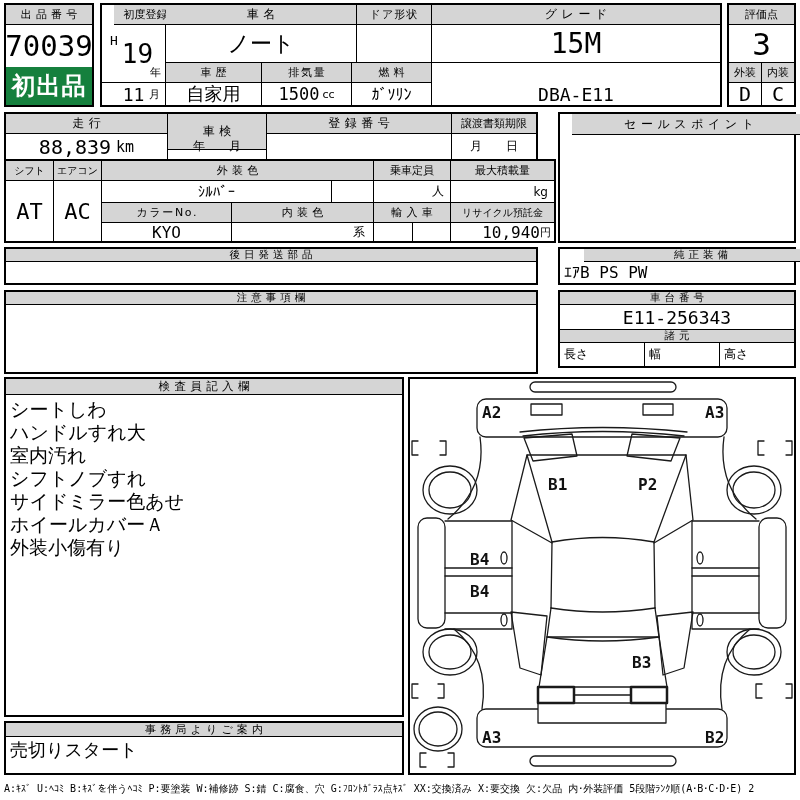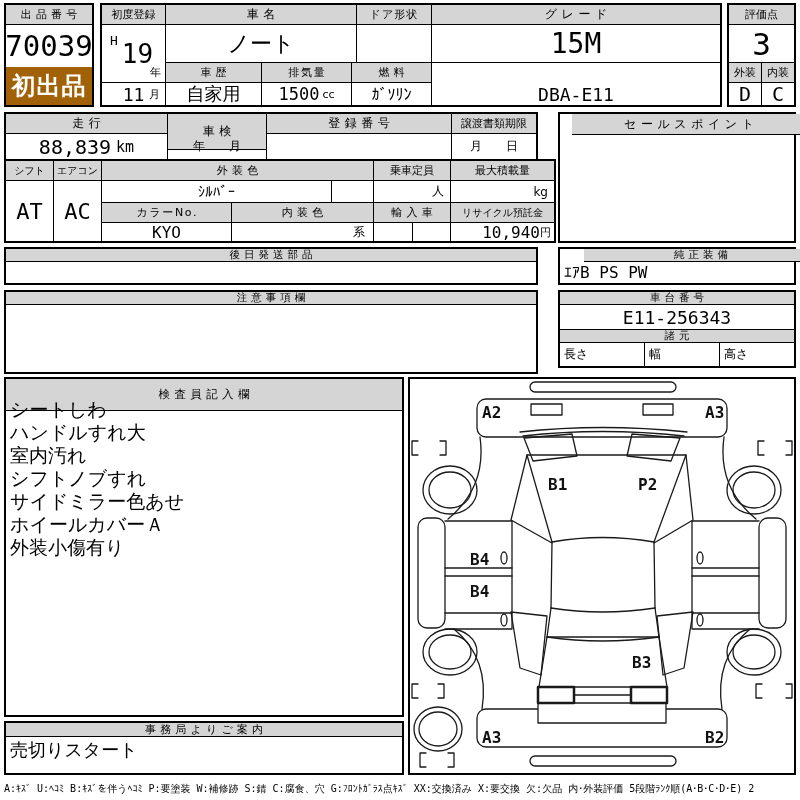--- a/index.html
+++ b/index.html
@@ -13,37 +13,37 @@
   .box { position:absolute; border:2px solid #000; background:#fff; }
   .cell { position:absolute; display:flex; align-items:center; justify-content:center; overflow:hidden; white-space:nowrap; }
   .hdr { background:#d5d5d5; font-size:12px; }
   .sp  { letter-spacing:0.38em; text-indent:0.38em; }
   .sp2 { letter-spacing:0.15em; text-indent:0.15em; }
   .bb { border-bottom:1px solid #000; }
   .br { border-right:1px solid #000; }
   .mono { font-family:"DejaVu Sans Mono","Liberation Mono",monospace; }
   .left { justify-content:flex-start; }
   .right { justify-content:flex-end; }
-  .badge { background:#a16207; color:#fff; font-weight:bold; }
+  .badge { background:#15803d; color:#fff; font-weight:bold; }
   .unit { font-size:11px; margin-left:3px; }
   svg text { font-family:"DejaVu Sans Mono","Liberation Mono",monospace; font-size:16px; font-weight:600; fill:#111; }
 </style>
 </head>
 <body>
 
 <div id="sheet">
 
   <div class="box" style="left:4px;top:3px;width:90px;height:104px;">
     <div class="cell hdr sp bb" style="left:0;top:0;width:86px;height:20px;font-size:11px;">出品番号</div>
     <div class="cell mono" style="left:0;top:20px;width:86px;height:42px;font-size:29px;">70039</div>
     <div class="cell badge" style="left:0;top:62px;width:86px;height:38px;font-size:24px;letter-spacing:1px;">初出品</div>
   </div>
 
   <div class="box" style="left:100px;top:3px;width:622px;height:104px;">
-    <div class="cell hdr bb br" style="left:0;top:0;width:64px;height:20px;font-size:11px;">初度登録</div>
+    <div class="cell hdr bb br" style="left:12px;top:0;width:64px;height:20px;font-size:11px;">初度登録</div>
     <div class="cell hdr sp bb br" style="left:64px;top:0;width:191px;height:20px;">車名</div>
     <div class="cell hdr bb br" style="left:255px;top:0;width:75px;height:20px;font-size:11px;letter-spacing:0.1em;">ドア形状</div>
     <div class="cell hdr sp bb" style="left:330px;top:0;width:288px;height:20px;">グレード</div>
 
     <div class="cell bb br" style="left:0;top:20px;width:64px;height:58px;">
       <span class="mono" style="position:absolute;left:8px;top:8px;font-size:13px;">H</span>
       <span class="mono" style="font-size:26px;margin-left:8px;">19</span>
       <span style="position:absolute;right:4px;bottom:2px;font-size:11px;">年</span>
     </div>
     <div class="cell br" style="left:0;top:78px;width:64px;height:22px;">
@@ -144,21 +144,21 @@
   <div class="box" style="left:558px;top:290px;width:238px;height:78px;">
     <div class="cell hdr sp bb" style="left:0;top:0;width:234px;height:13px;font-size:10.5px;">車台番号</div>
     <div class="cell mono bb" style="left:0;top:13px;width:234px;height:25px;font-size:18px;text-align:center;">E11-256343</div>
     <div class="cell hdr sp bb" style="left:0;top:38px;width:234px;height:13px;font-size:10.5px;">諸元</div>
     <div class="cell left br" style="left:0;top:51px;width:85px;height:23px;font-size:12px;padding-left:4px;">長さ</div>
     <div class="cell left br" style="left:85px;top:51px;width:75px;height:23px;font-size:12px;padding-left:4px;">幅</div>
     <div class="cell left" style="left:160px;top:51px;width:74px;height:23px;font-size:12px;padding-left:4px;">高さ</div>
   </div>
 
   <div class="box" style="left:4px;top:377px;width:400px;height:340px;">
-    <div class="cell hdr sp bb" style="left:0;top:0;width:396px;height:32px;font-size:11.5px;">検査員記入欄</div>
+    <div class="cell hdr sp bb" style="left:0;top:0;width:396px;height:16px;font-size:11.5px;">検査員記入欄</div>
     <div class="cell left" style="left:0;top:19px;width:396px;height:23px;font-size:19px;padding-left:4px;">シートしわ</div>
     <div class="cell left" style="left:0;top:42px;width:396px;height:23px;font-size:19px;padding-left:4px;">ハンドルすれ大</div>
     <div class="cell left" style="left:0;top:65px;width:396px;height:23px;font-size:19px;padding-left:4px;">室内汚れ</div>
     <div class="cell left" style="left:0;top:88px;width:396px;height:23px;font-size:19px;padding-left:4px;">シフトノブすれ</div>
     <div class="cell left" style="left:0;top:111px;width:396px;height:23px;font-size:19px;padding-left:4px;">サイドミラー色あせ</div>
     <div class="cell left" style="left:0;top:134px;width:396px;height:23px;font-size:19px;padding-left:4px;">ホイールカバーＡ</div>
     <div class="cell left" style="left:0;top:157px;width:396px;height:23px;font-size:19px;padding-left:4px;">外装小傷有り</div>
   </div>
 
   <div class="box" style="left:408px;top:377px;width:388px;height:398px;">

